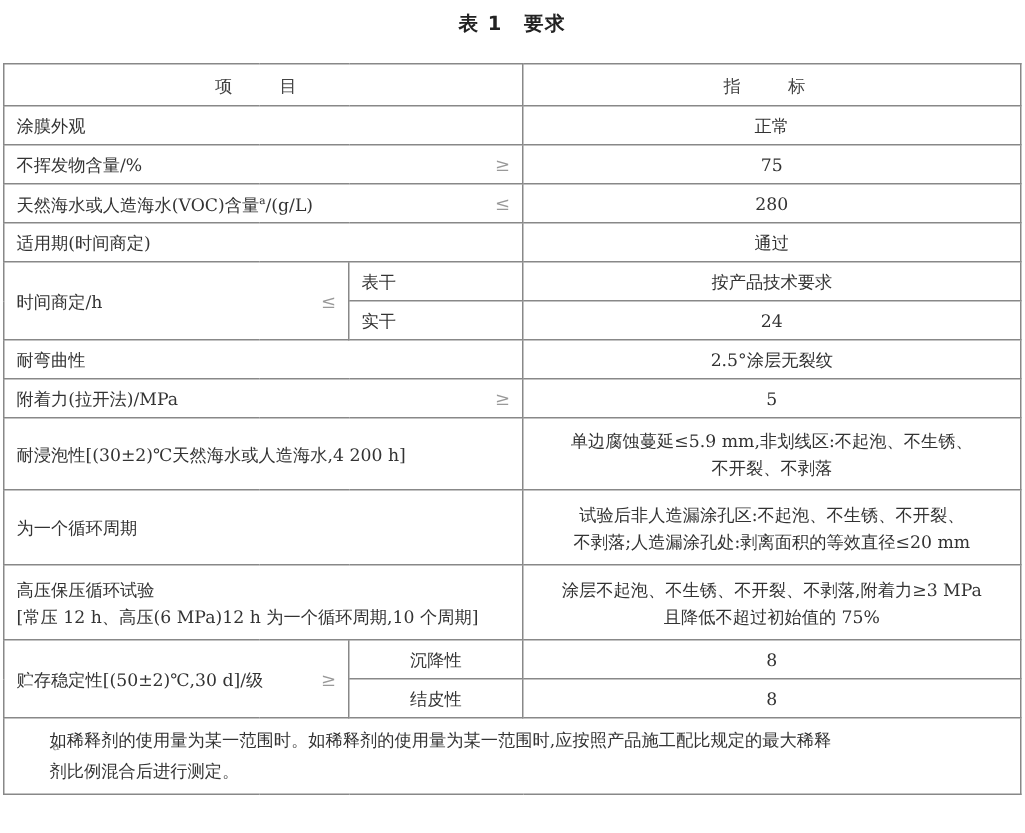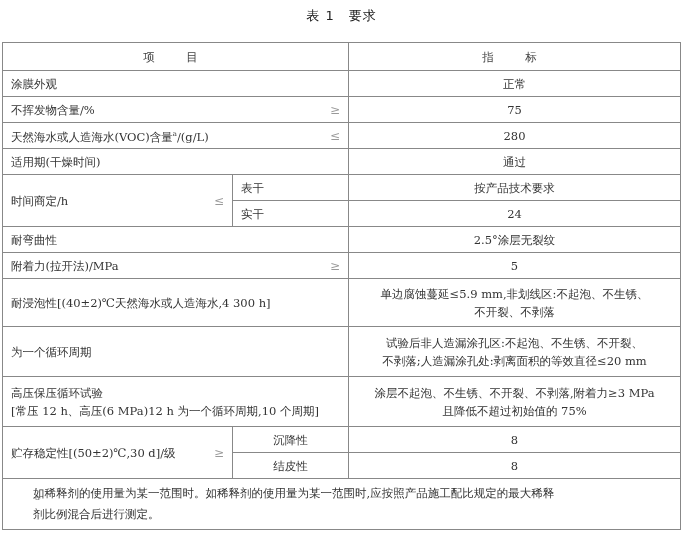--- a/index.html
+++ b/index.html
@@ -1,19 +1,19 @@
 <!DOCTYPE html>
 <html><head>
 <meta charset="utf-8">
 <style>
   html, body { margin: 0; padding: 0; background: #ffffff; }
   body { width: 683px; height: 555px; position: relative; overflow: hidden;
          font-family: "DejaVu Serif", "Liberation Serif", serif; color: #333; }
   .caption { position: absolute; top: 7px; left: 0; width: 683px; text-align: center;
-             font-family: "DejaVu Sans", "Liberation Sans", sans-serif; font-weight: normal;
+             font-family: "DejaVu Sans", "Liberation Sans", sans-serif; font-weight: bold;
              font-size: 13px; color: #222; letter-spacing: 1px; }
   table { position: absolute; left: 2px; top: 42px; width: 678px; border-collapse: collapse;
           border: 1.5px solid #555; table-layout: fixed; font-size: 11.5px; }
   td { border: 1px solid #888; padding: 0 8px; height: 25px; vertical-align: middle; line-height: 18px; }
   td.c { text-align: center; margin-left: 12px; }
   .rel { position: relative; }
   .op { position: absolute; right: 8px; top: 50%; transform: translateY(-50%); color: #999; font-size: 12px; }
   .head td { height: 27px; letter-spacing: 10px; color: #444; }
   .foot td { height: 50px; padding-left: 30px; font-size: 11.5px; line-height: 21px; position: relative; }
   .sup { font-size: 7px; vertical-align: super; }
@@ -52,21 +52,21 @@
 
   <tr>
     <td colspan="3" class="rel">
       <span>天然海水或人造海水(VOC)含量</span><span class="sup">a</span><span>/(g/L)</span>
       <span class="op">≤</span>
     </td>
     <td class="c">280</td>
   </tr>
 
   <tr>
-    <td colspan="3">适用期(干燥时间)</td>
+    <td colspan="3">适用期(时间商定)</td>
     <td class="c">通过</td>
   </tr>
 
   <tr>
     <td colspan="2" rowspan="2" class="rel">
       <span>时间商定/h</span>
       <span class="op">≤</span>
     </td>
     <td>表干</td>
     <td class="c">按产品技术要求</td>
@@ -83,21 +83,21 @@
 
   <tr>
     <td colspan="3" class="rel">
       <span>附着力(拉开法)/MPa</span>
       <span class="op">≥</span>
     </td>
     <td class="c">5</td>
   </tr>
 
   <tr style="height:48px">
-    <td colspan="3">耐浸泡性[(40±2)℃天然海水或人造海水,4 300 h]</td>
+    <td colspan="3">耐浸泡性[(30±2)℃天然海水或人造海水,4 200 h]</td>
     <td class="c">
       <div>单边腐蚀蔓延≤5.9 mm,非划线区:不起泡、不生锈、</div>
       <div>不开裂、不剥落</div>
     </td>
   </tr>
 
   <tr style="height:50px">
     <td colspan="3">为一个循环周期</td>
     <td class="c">
       <div>试验后非人造漏涂孔区:不起泡、不生锈、不开裂、</div>

